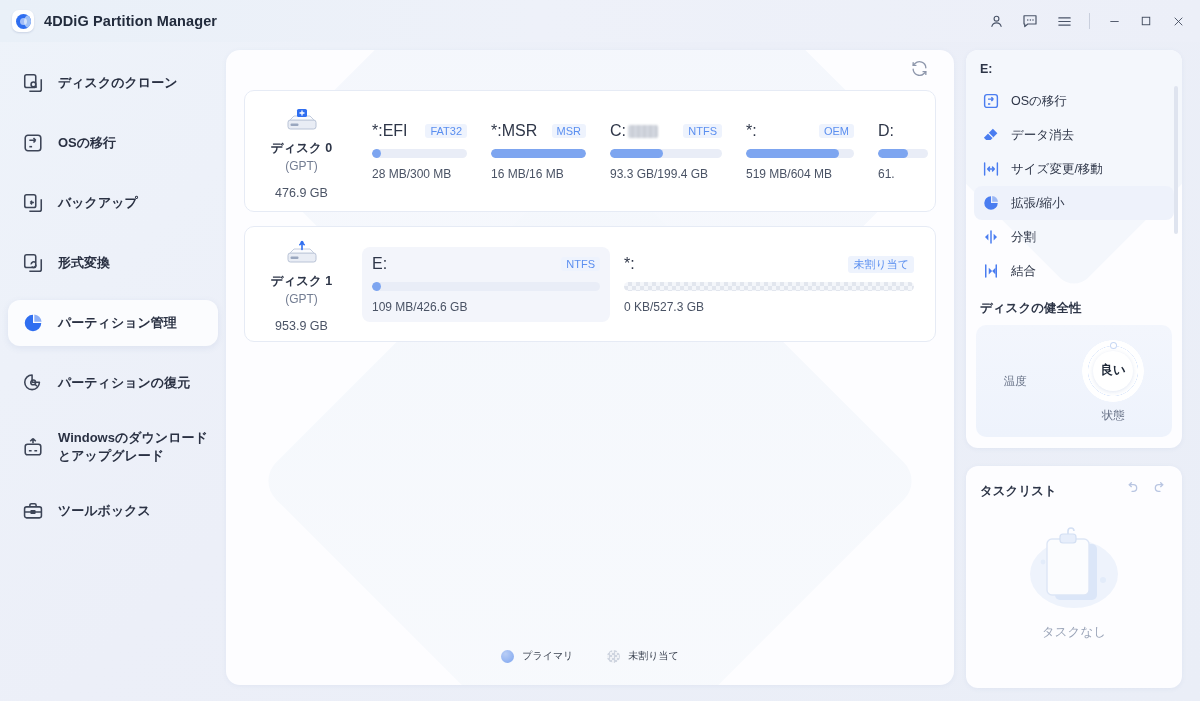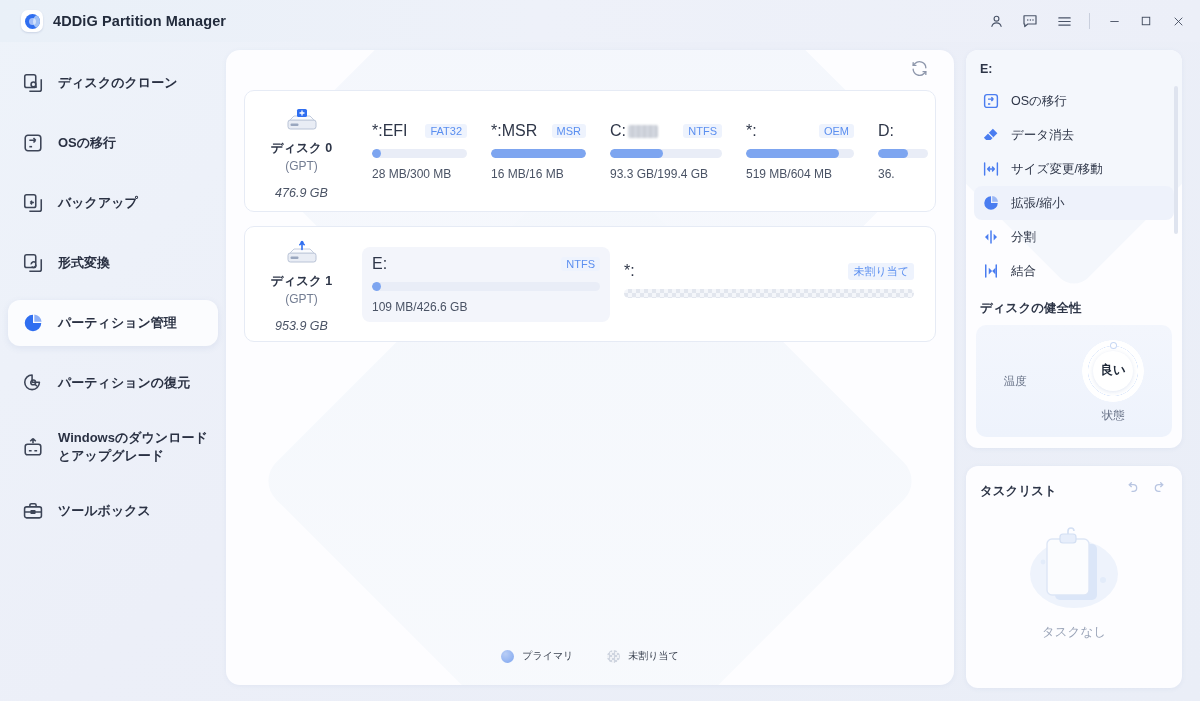--- a/index.html
+++ b/index.html
@@ -15,21 +15,21 @@
     background: linear-gradient(135deg, #eef3fa 0%, #eceff8 40%, #eaeef7 100%);
     overflow: hidden;
   }
 
   
   .titlebar {
     position: absolute; top: 0; left: 0; width: 1200px; height: 42px;
     display: flex; align-items: center;
     background: linear-gradient(90deg, #e9f0f8 0%, #eef1f9 45%, #eceff8 100%);
   }
-  .brand { display: flex; align-items: center; gap: 10px; padding-left: 21px; }
+  .brand { display: flex; align-items: center; gap: 10px; padding-left: 12px; }
   .brand-logo {
     width: 22px; height: 22px; border-radius: 7px;
     background: #ffffff; position: relative;
     box-shadow: 0 1px 2px rgba(60,80,140,.18);
     display: flex; align-items: center; justify-content: center;
   }
   .brand-logo .globe {
     width: 15px; height: 15px; border-radius: 50%;
     background: #2f6ef0; position: relative; overflow: hidden;
   }
@@ -111,21 +111,21 @@
   .disk-card.d1 { height: 116px; }
 
   .disk-meta {
     width: 113px; flex: 0 0 113px;
     display: flex; flex-direction: column; align-items: center; justify-content: center;
     padding-top: 4px;
   }
   .disk-glyph { width: 42px; height: 30px; margin-bottom: 4px; }
   .disk-name { font-size: 12.5px; color: #2d3547; font-weight: bold; }
   .disk-sub { font-size: 12px; color: #737d92; margin-top: 2px; }
-  .disk-cap { font-size: 12.5px; color: #4b5466; margin-top: 13px; font-style: italic; }
+  .disk-cap { font-size: 12.5px; color: #4b5466; margin-top: 13px; }
 
   .parts { flex: 1; display: flex; align-items: center; overflow: hidden; padding: 0 2px; }
   .part {
     flex: 0 0 auto; padding: 9px 10px 8px 10px; border-radius: 8px; margin: 0 2px;
   }
   .part.sel { background: #f3f5fb; }
   .part-head { display: flex; align-items: center; justify-content: space-between; gap: 12px; height: 17px; }
   .part-label { font-size: 16px; color: #2e3648; display: flex; align-items: center; gap: 2px; }
   .redact {
     display: inline-block; width: 30px; height: 13px; border-radius: 2px;
@@ -458,21 +458,21 @@
             <div class="part-usage">519 MB/604 MB</div>
           </div>
 
           <div class="part" style="width:70px">
             <div class="part-head">
               <span class="part-label">D:</span>
             </div>
             <div class="bar">
                 <div class="fill" style="width:60%"></div>
               </div>
-            <div class="part-usage">36.</div>
+            <div class="part-usage">61.</div>
           </div>
 
         </div>
       </div>
 
       <div class="disk-card d1">
         <div class="disk-meta">
           <span class="disk-glyph">
             <svg width="42" height="30" viewBox="0 0 42 30">
               <rect x="7" y="14" width="28" height="9" rx="2.4" fill="#e9edf5" stroke="#b9c3d6" stroke-width="1"></rect>
@@ -498,20 +498,21 @@
               </div>
             <div class="part-usage">109 MB/426.6 GB</div>
           </div>
 
           <div class="part" style="width:310px">
             <div class="part-head">
               <span class="part-label">*:</span>
               <span class="part-fs unalloc">未割り当て</span>
             </div>
             <div class="bar hatch"></div>
+            <div class="part-usage">0 KB/527.3 GB</div>
           </div>
 
         </div>
       </div>
 
       <div class="legend">
         <div class="legend-item">
           <span class="legend-dot primary"></span>
           <span>プライマリ</span>
         </div>

